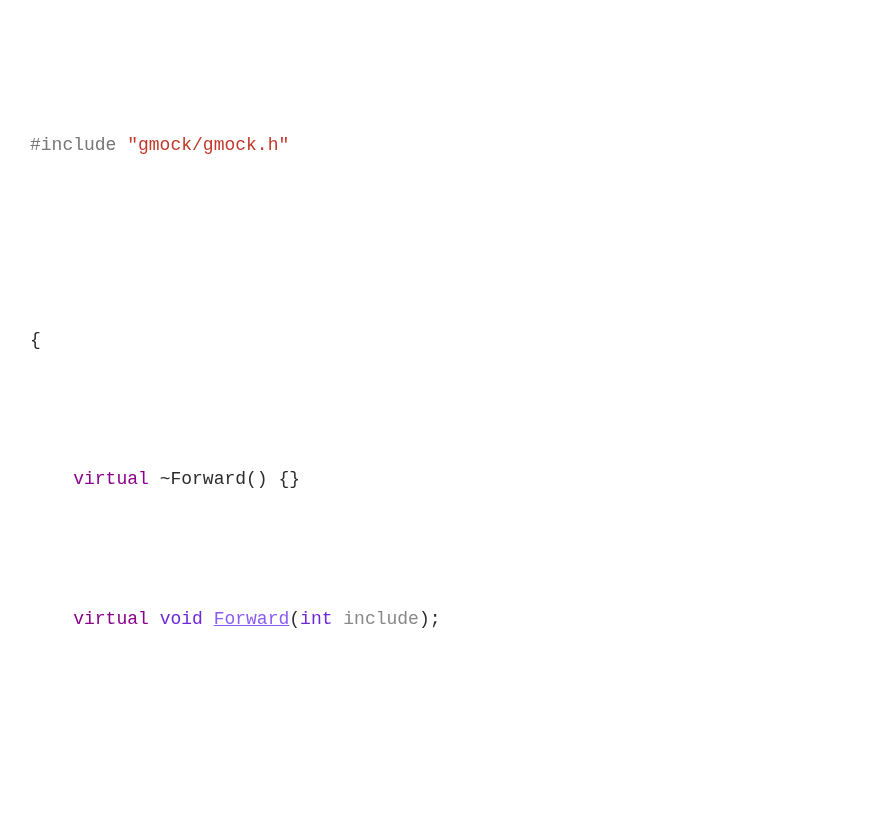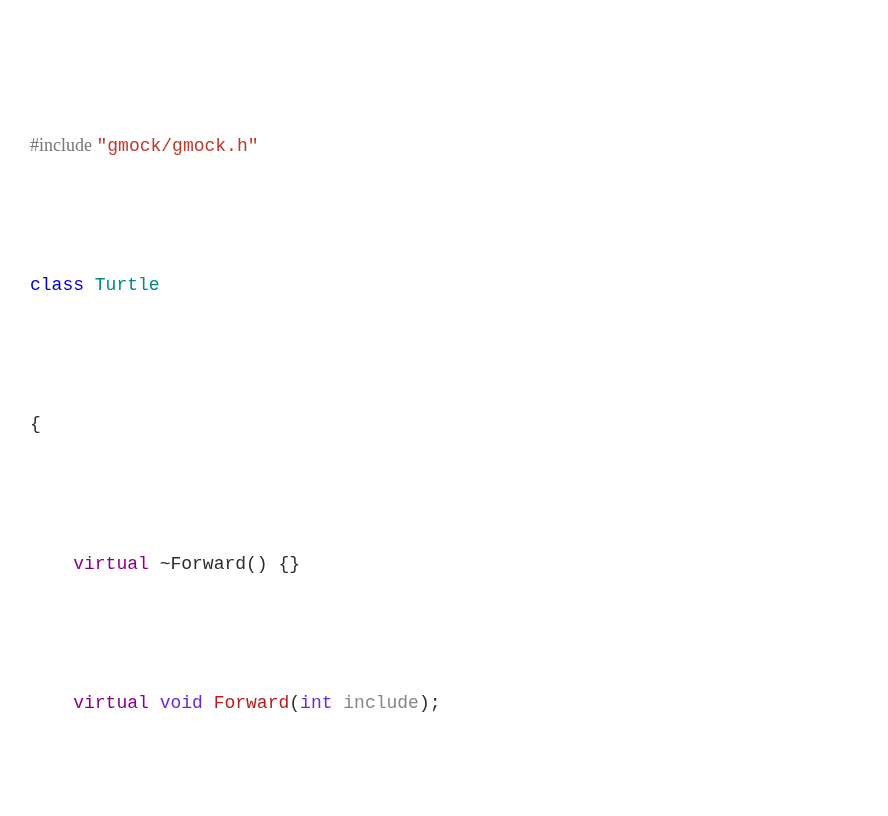--- a/index.html
+++ b/index.html
@@ -23,42 +23,41 @@
       white-space: pre;
     }
 
     .line {
       display: block;
       position: relative;
       padding-left: 10px;
     }
 
     
-    .c-gray    { color: #777777; font-family: Liberation Serif, serif; }  
+    .c-gray    { color: #777777; }  
     .c-red     { color: #c0392b; }  
     .c-blue-kw { color: #0000cd; }  
     .c-teal    { color: #008b8b; }  
     .c-purple  { color: #8b008b; font-family: Liberation Mono, monospace; }  
     .c-dark    { color: #2c2c2c; }  
     .c-orange  { color: #6d28d9; }  
-    .c-green   { color: #b91c1c; }  
+    .c-green   { color: #8b5cf6; text-decoration: underline; }  
     .c-param   { color: #888888; }  
 
     span { display: inline; }
   </style>
 </head>
 <body>
 
 <div class="code-container">
 
   
   <span class="line"><span class="c-gray">#include </span><span class="c-red">"gmock/gmock.h"</span></span>
 
   
-  <span class="line"><span class="c-blue-kw">class </span><span class="c-teal">Turtle</span></span>
 
   
   <span class="line"><span class="c-dark">{</span></span>
 
   
   <span class="line">    <span class="c-purple">virtual </span><span class="c-dark">~Forward() {}</span></span>
 
   
   <span class="line">    <span class="c-purple">virtual </span><span class="c-orange">void </span><span class="c-green">Forward</span><span class="c-dark">(</span><span class="c-orange">int</span><span class="c-dark"> </span><span class="c-param">include</span><span class="c-dark">);</span></span>
 

